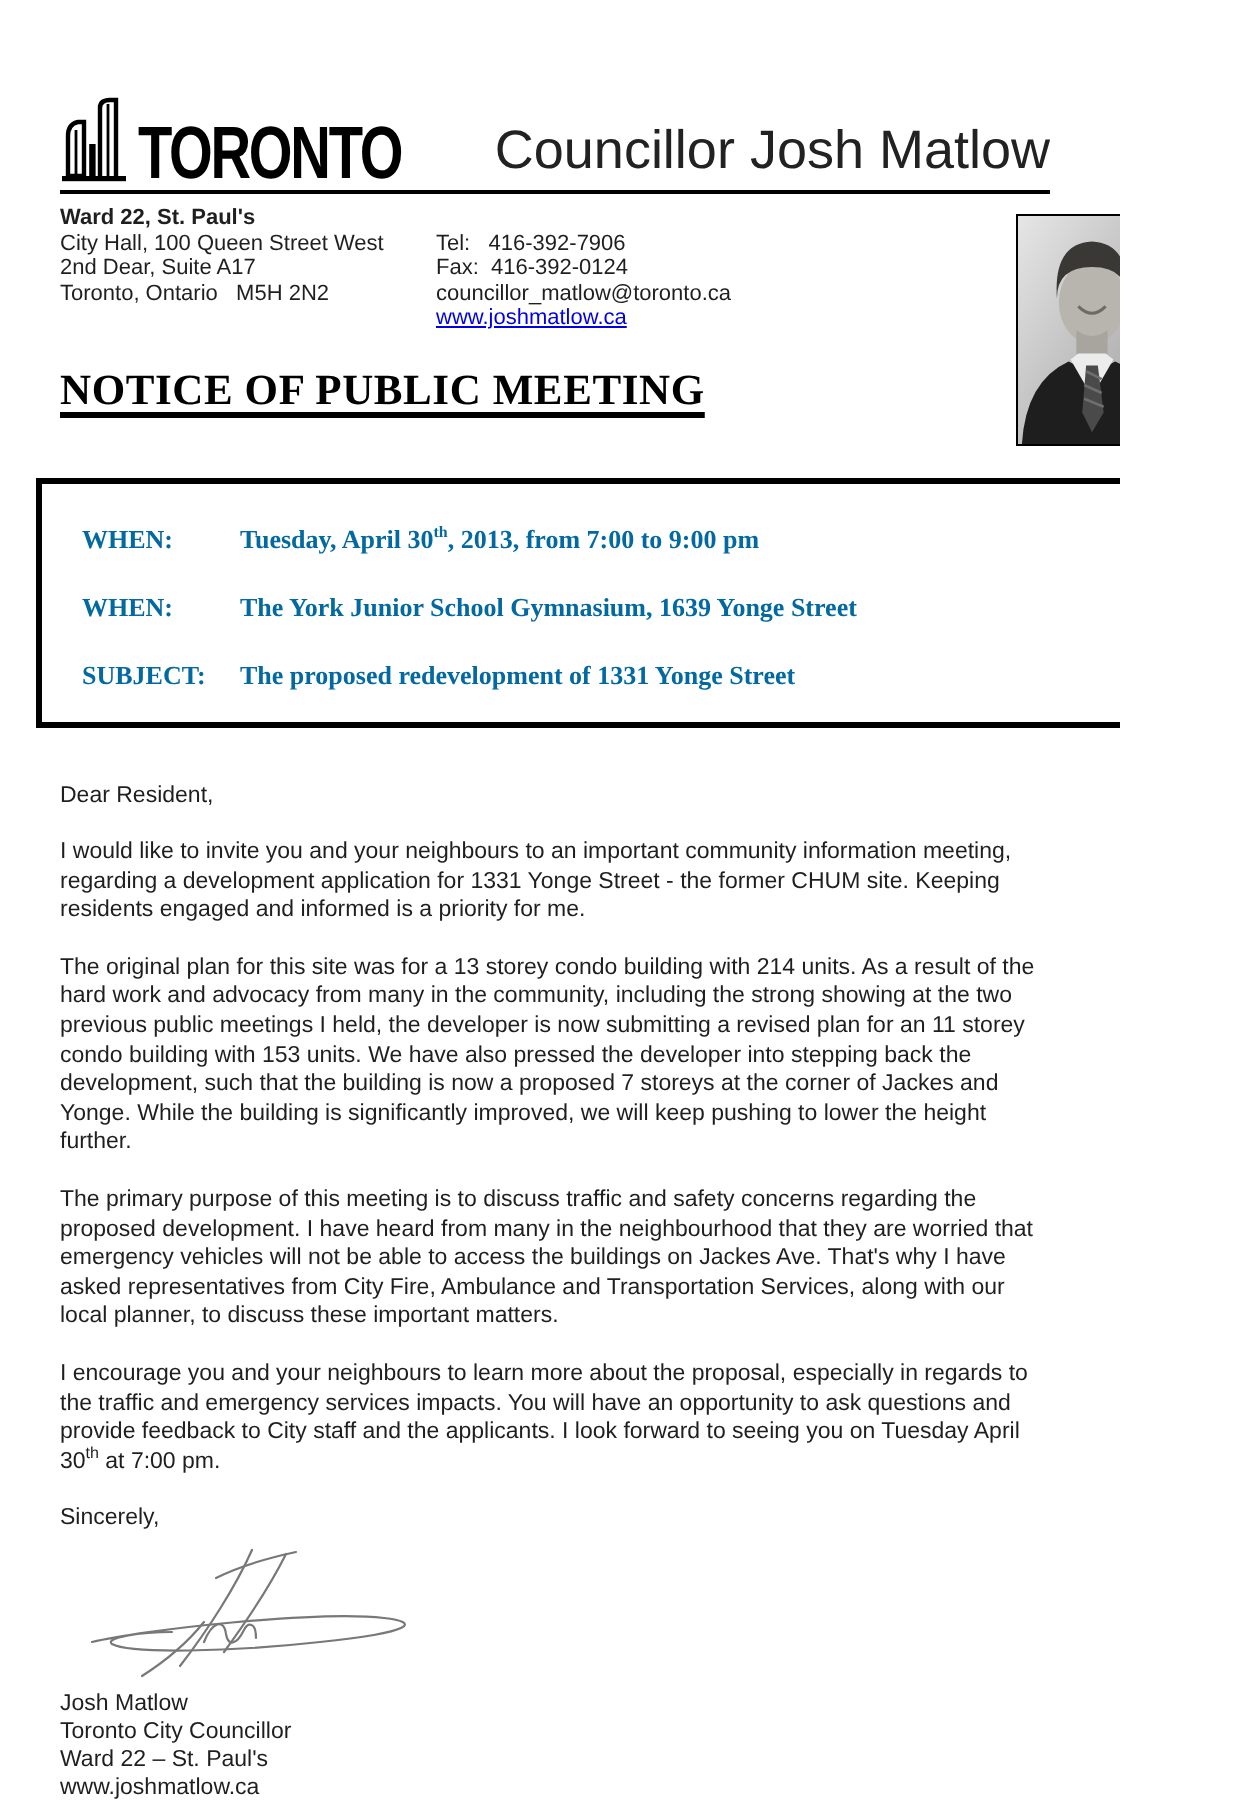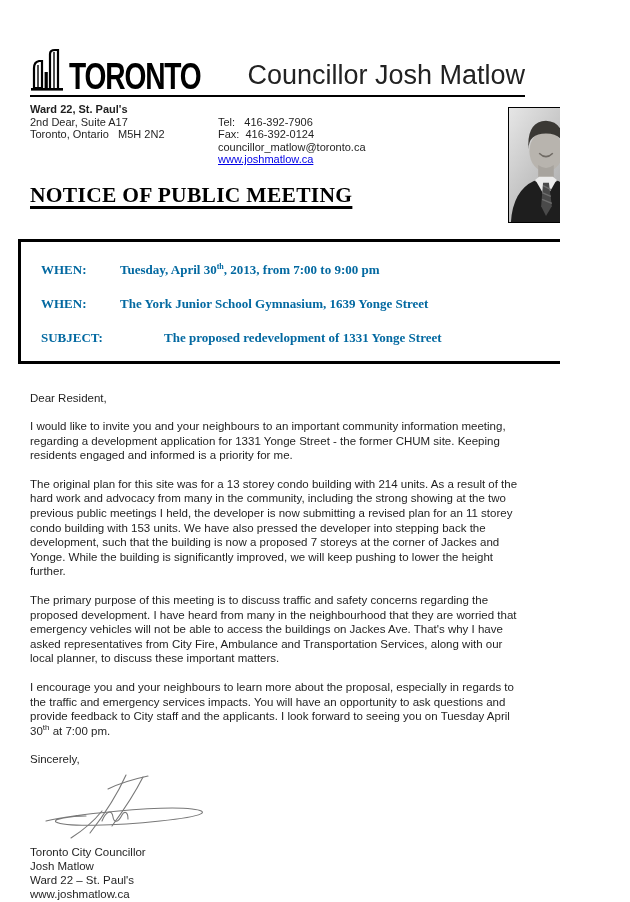--- a/index.html
+++ b/index.html
@@ -42,21 +42,21 @@
     color:#000; letter-spacing:0.3px;
   }
   .notice-title span { text-decoration:underline; text-decoration-thickness:2.5px; text-underline-offset:4px; }
   
   .meeting-box {
     margin:31px 0 0 18px; width:593px; border:3px solid #000;
     padding:20px 8px 15px 20px;
     font-family:"Liberation Serif", serif; font-weight:bold; font-size:13px; color:#0369a1;
   }
   .meeting-row { display:flex; margin-bottom:18px; }
-  .meeting-row:last-child { margin-bottom:0;gap:44px; }
+  .meeting-row:last-child { margin-bottom:0; }
   .meeting-label { flex:none; width:79px; }
   sup { font-size:8px; line-height:0; vertical-align:super; }
   
   .letter { margin:27px 33px 0 30px; font-size:11.5px; line-height:14.6px; color:#1f1f1f; }
   .letter p { margin-bottom:14px; }
   .salutation { margin-bottom:14px; }
   .closing { margin-top:0; }
   
   .signature { margin:4px 0 0 10px; }
   .signature svg { display:block; }
@@ -80,20 +80,21 @@
         </svg>
       </span>
       <span class="wordmark">TORONTO</span>
     </div>
     <div class="councillor-name">Councillor Josh Matlow</div>
   </div>
 
   <div class="contact">
     <div class="address">
       <div class="ward-line">Ward 22, St. Paul's</div>
+      <div>City Hall, 100 Queen Street West</div>
       <div>2nd Dear, Suite A17</div>
       <div>Toronto, Ontario&nbsp;&nbsp;&nbsp;M5H 2N2</div>
     </div>
     <div class="comms">
       <div>Tel:&nbsp;&nbsp;&nbsp;416-392-7906</div>
       <div>Fax:&nbsp;&nbsp;416-392-0124</div>
       <div>councillor_matlow@toronto.ca</div>
       <div><span class="web-link">www.joshmatlow.ca</span></div>
     </div>
   </div>
@@ -153,20 +154,20 @@
           <path d="M86 4 C 78 22, 64 44, 50 62"></path>
           <path d="M103 6 C 95 22, 83 40, 72 55"></path>
           <path d="M62 40 C 54 50, 42 60, 31 67"></path>
           <path d="M62 50 C 66 40, 72 38, 73 46 C 74 52, 78 52, 82 44 C 84 40, 88 40, 88 48"></path>
           <path d="M68 18 C 80 12, 94 8, 108 5"></path>
         </g>
       </svg>
     </div>
 
     <div class="sig-block">
+      <div>Josh Matlow</div>
       <div>Toronto City Councillor</div>
-      <div>Josh Matlow</div>
       <div>Ward 22 – St. Paul's</div>
       <div>www.joshmatlow.ca</div>
     </div>
   </div>
 
 </div>
 
 </body></html>

